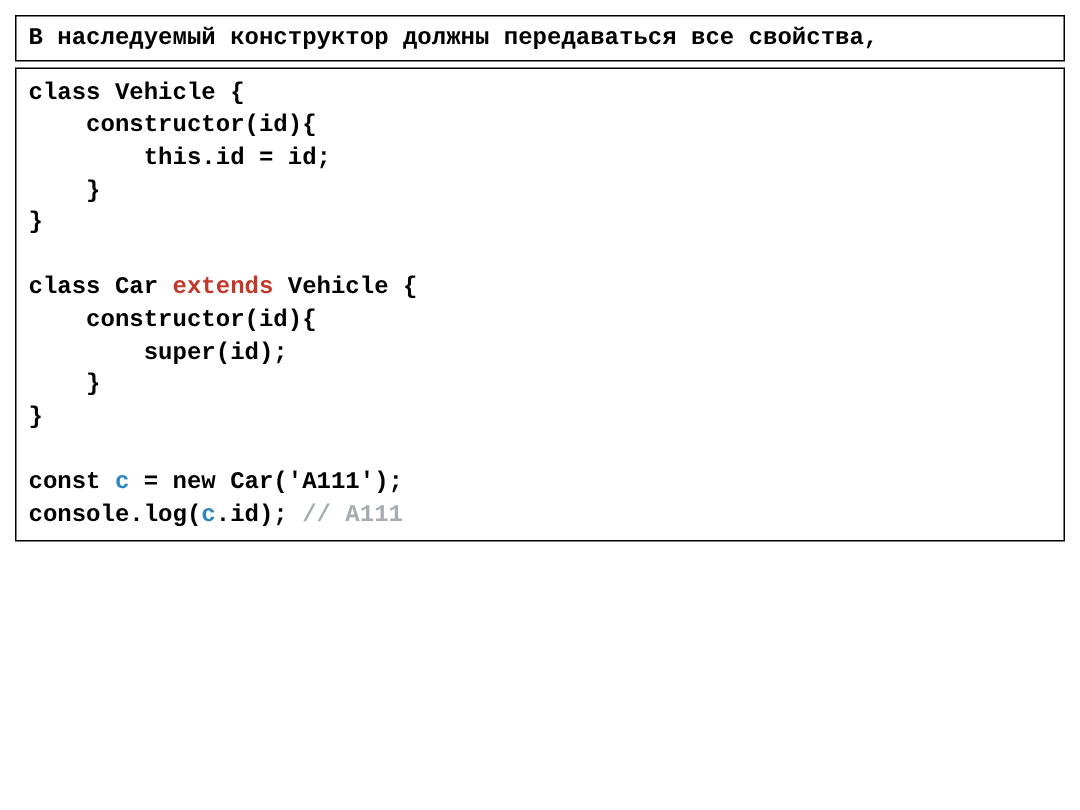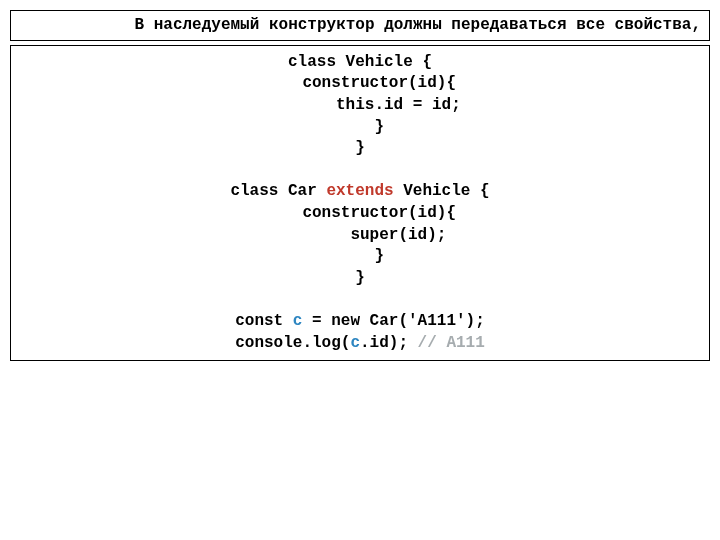--- a/index.html
+++ b/index.html
@@ -11,31 +11,29 @@
     height: 540px;
     box-sizing: border-box;
   }
   .header-box {
     border: 1.5px solid #000;
     padding: 4px 8px;
     font-size: 16px;
     font-weight: bold;
     line-height: 1.3;
     margin-bottom: 4px;
-    text-align: right;
   }
   .code-box {
     border: 1.5px solid #000;
     padding: 6px 8px;
     font-size: 16px;
     line-height: 1.35;
     white-space: pre;
     font-family: "Courier New", monospace;
     font-weight: bold;
-    text-align: center;
   }
   .kw-extends { color: #c0392b; }
   .ident-c   { color: #2e86c1; }
   .comment   { color: #a6acaf; }
 </style>
 </head>
 <body>
 
 <div class="header-box">
   <span>В наследуемый конструктор должны передаваться все свойства,</span><br>

